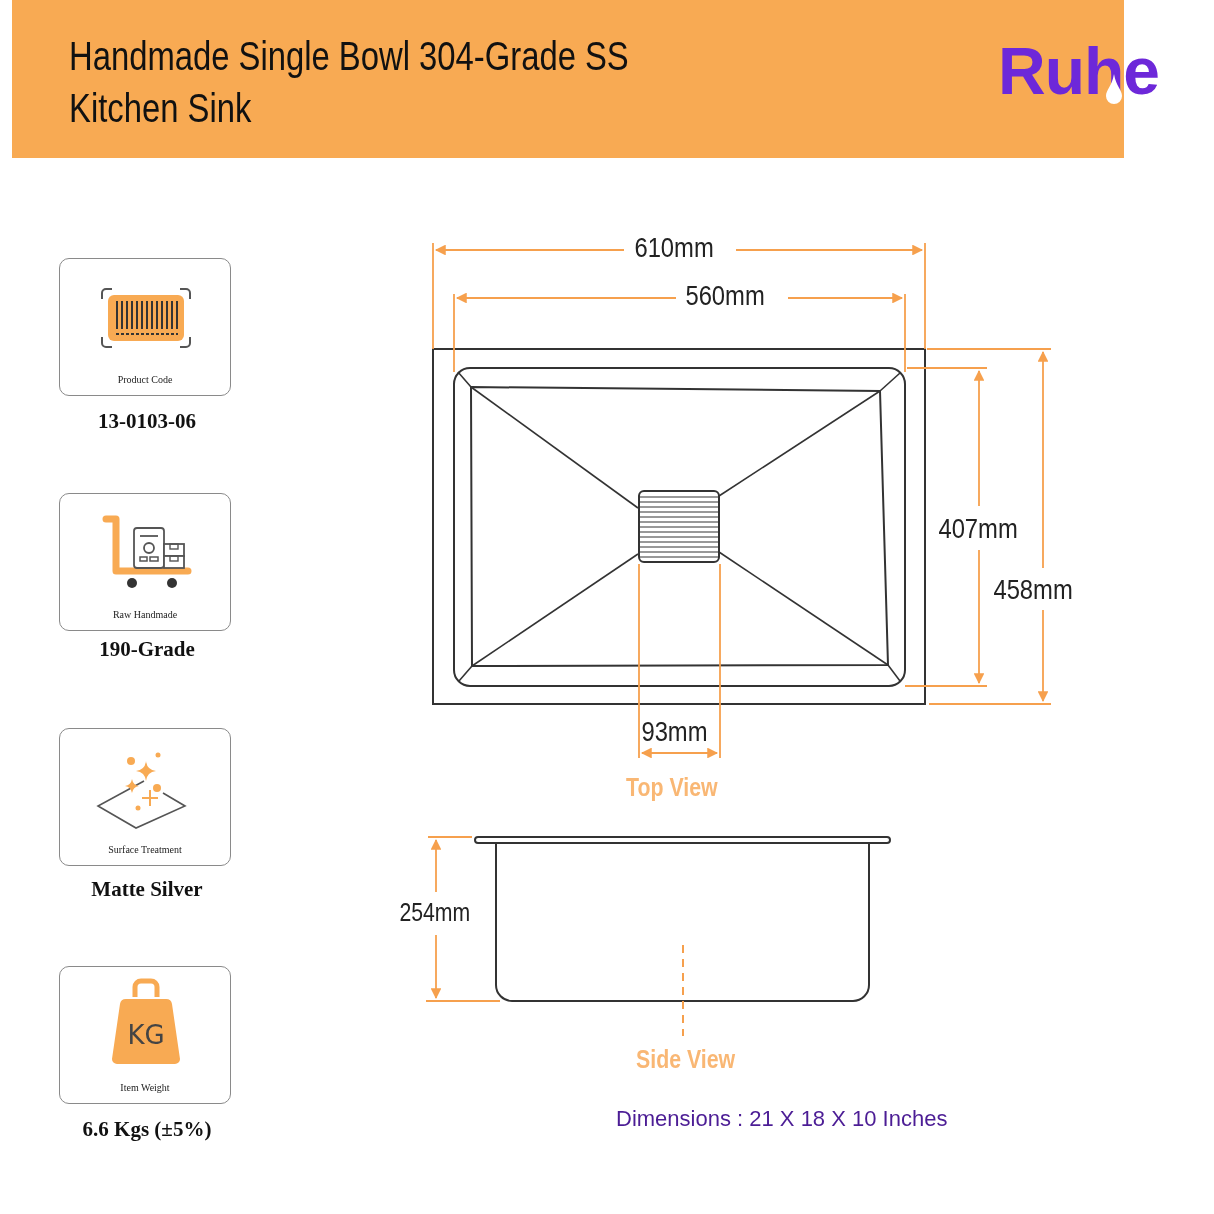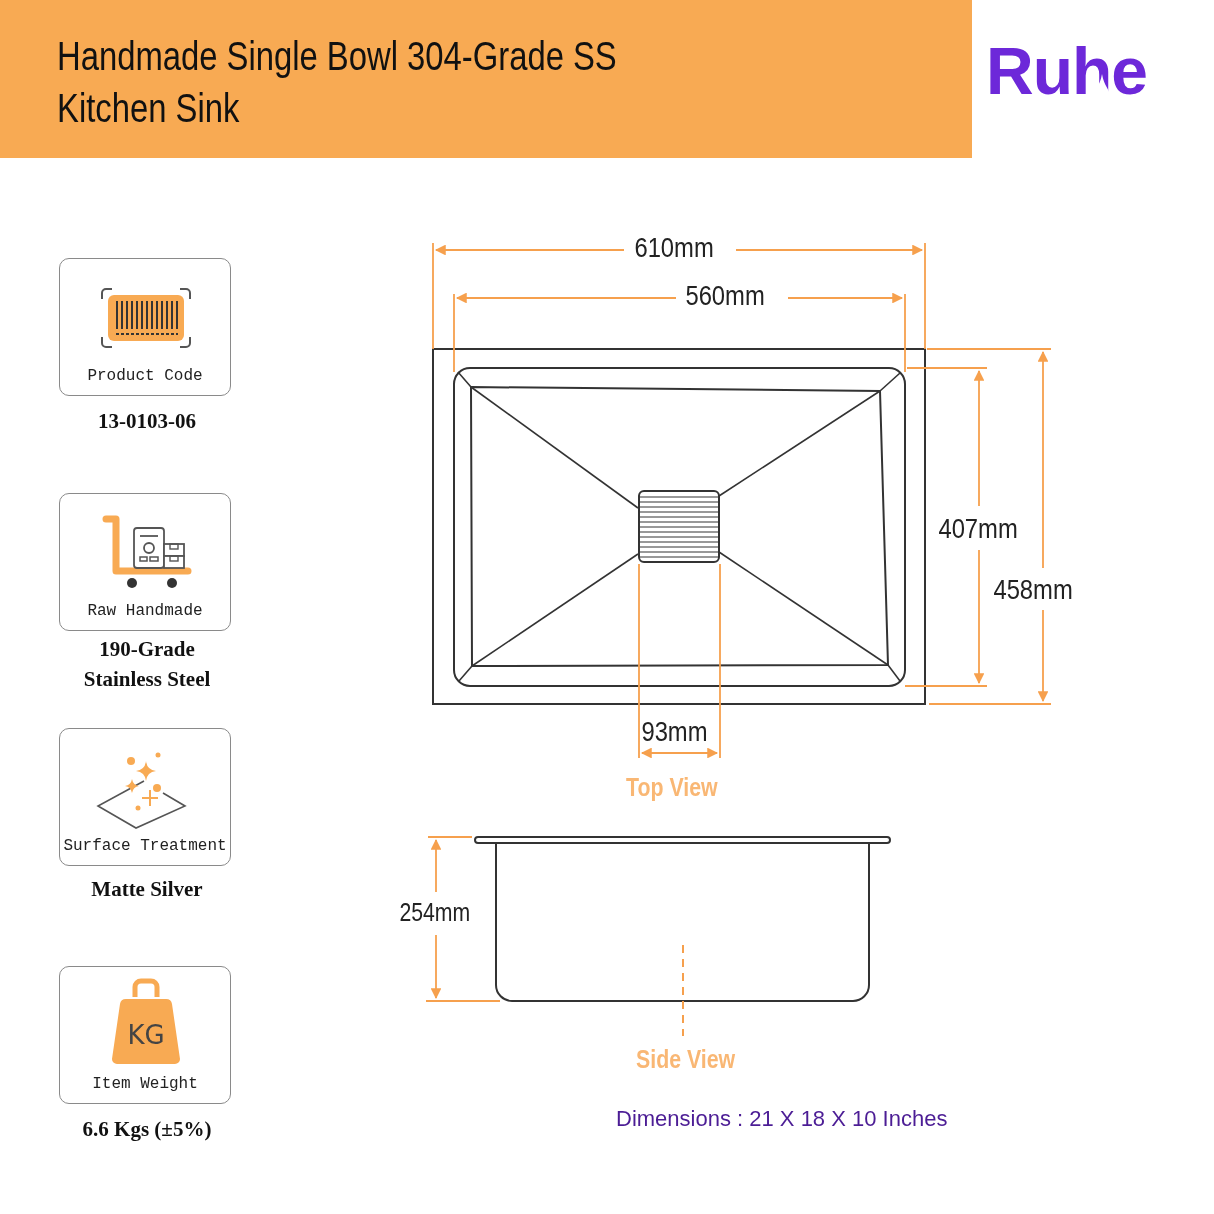--- a/index.html
+++ b/index.html
@@ -1,20 +1,20 @@
 <!DOCTYPE html>
 <html><head>
 <meta charset="utf-8">
 <style>
   * { box-sizing: border-box; margin: 0; padding: 0; }
   html, body { width: 1214px; height: 1214px; background: #ffffff; overflow: hidden; }
   body { position: relative; font-family: "Liberation Sans", "DejaVu Sans", sans-serif; color: #111; }
 
   .header {
-    position: absolute; left: 0; top: 0; width: 972px; height: 158px;
+    position: absolute; left: 12px; top: 0; width: 1112px; height: 158px;
     background: #f8aa53;
   }
   .title {
     position: absolute; left: 57px; top: 30px;
     font-family: "Liberation Sans", sans-serif;
     font-size: 40px; line-height: 52px; color: #111;
     transform: scaleX(0.82); transform-origin: left top;
     white-space: nowrap; letter-spacing: 0px;
   }
   .logo {
@@ -27,21 +27,21 @@
     width: 16px; height: 16px; border: 2px solid #fff; border-radius: 50%;
     font-size: 10px; font-weight: bold; color: #fff; text-align: center; line-height: 12px;
   }
 
   .card {
     position: absolute; left: 59px; width: 172px; height: 138px;
     border: 1.5px solid #8a8a8a; border-radius: 10px; background: #fff;
   }
   .card-label {
     position: absolute; left: 0; right: 0; bottom: 10px; text-align: center;
-    font-family: Liberation Mono, monospace; font-size: 16px; color: #222;
+    font-family: Liberation Serif, serif; font-size: 10px; color: #222;
   }
   .card-icon { position: absolute; left: 0; top: 0; width: 172px; height: 110px; }
   .card-value {
     position: absolute; left: 40px; width: 214px; text-align: center;
     font-family: Liberation Serif, serif; font-weight: bold; font-size: 21px; line-height: 30px; color: #111;
   }
 
   .dim-text {
     position: absolute; font-family: "Liberation Sans", sans-serif;
     font-size: 28px; color: #222; transform: scaleX(0.85); transform-origin: left top; white-space: nowrap;
@@ -117,21 +117,20 @@
     <rect x="90" y="63" width="8" height="4" stroke="#555" stroke-width="1.5" fill="none"></rect>
     <rect x="104" y="50" width="20" height="12" stroke="#555" stroke-width="1.8" fill="#fff"></rect>
     <rect x="104" y="62" width="20" height="12" stroke="#555" stroke-width="1.8" fill="#fff"></rect>
     <rect x="110" y="50" width="8" height="5" stroke="#555" stroke-width="1.4" fill="none"></rect>
     <rect x="110" y="62" width="8" height="5" stroke="#555" stroke-width="1.4" fill="none"></rect>
   </svg>
   <div class="card-label">Raw Handmade</div>
 </div>
 <div class="card-value" style="top:634px;">
   <div>190-Grade</div>
-  <div>Stainless Steel</div>
 </div>
 
 <div class="card" style="top:728px;">
   <svg class="card-icon" viewBox="0 0 172 110">
     <path d="M84 52 L38 77 L76 99 L125 77 L103 64" stroke="#555" stroke-width="1.6" fill="none"></path>
     <circle cx="71" cy="32" r="4" fill="#f8aa53"></circle>
     <circle cx="98" cy="26" r="2.5" fill="#f8aa53"></circle>
     <circle cx="97" cy="59" r="4" fill="#f8aa53"></circle>
     <circle cx="78" cy="79" r="2.5" fill="#f8aa53"></circle>
     <path d="M86 32 Q87 41 96 42 Q87 43 86 52 Q85 43 76 42 Q85 41 86 32 Z" fill="#f8aa53"></path>

